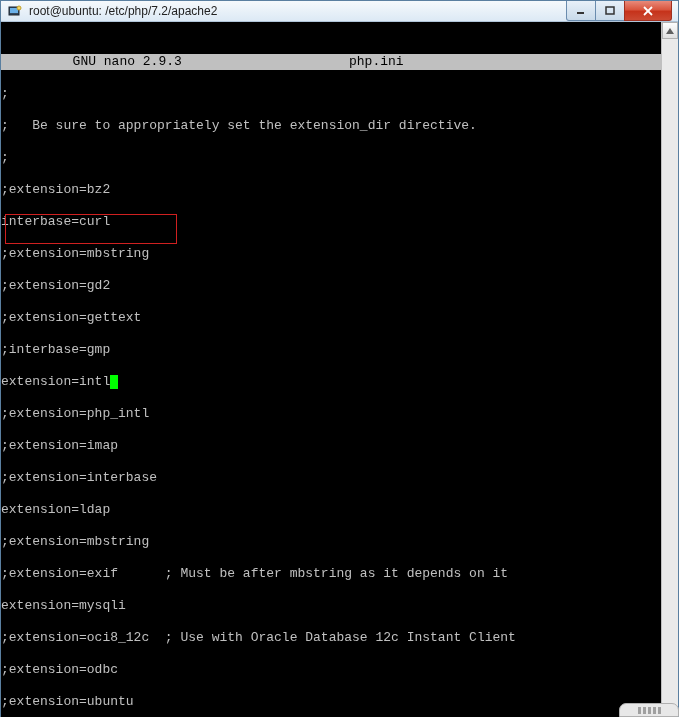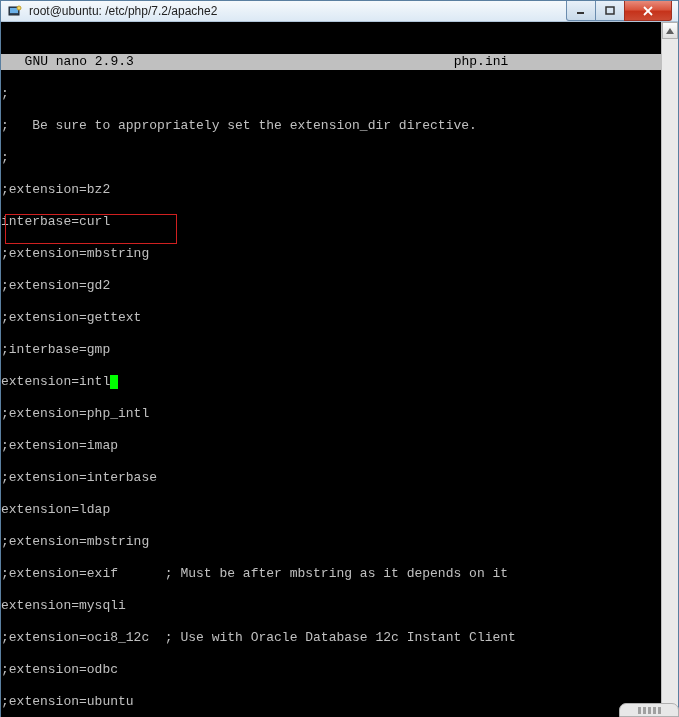--- a/index.html
+++ b/index.html
@@ -91,22 +91,22 @@
   padding: 0;
   white-space: pre;
   overflow: hidden;
 }
 .nano-header {
   background: #c0c0c0;
   color: #000;
   display: flex;
   height: 16px;
 }
-.nano-header .left { padding-left: 8px; width: 300px; }
-.nano-header .center { flex: 1; text-align: center; }
+.nano-header .left { padding-left: 8px; width: 300px; margin-left: 48px; }
+.nano-header .center { flex: 1; text-align: left; }
 .line { height: 16px; }
 .highlight-box {
   position: absolute;
   border: 1px solid #d02020;
   pointer-events: none;
 }
 .cursor {
   background: #00ff00;
   display: inline-block;
   width: 8px;

